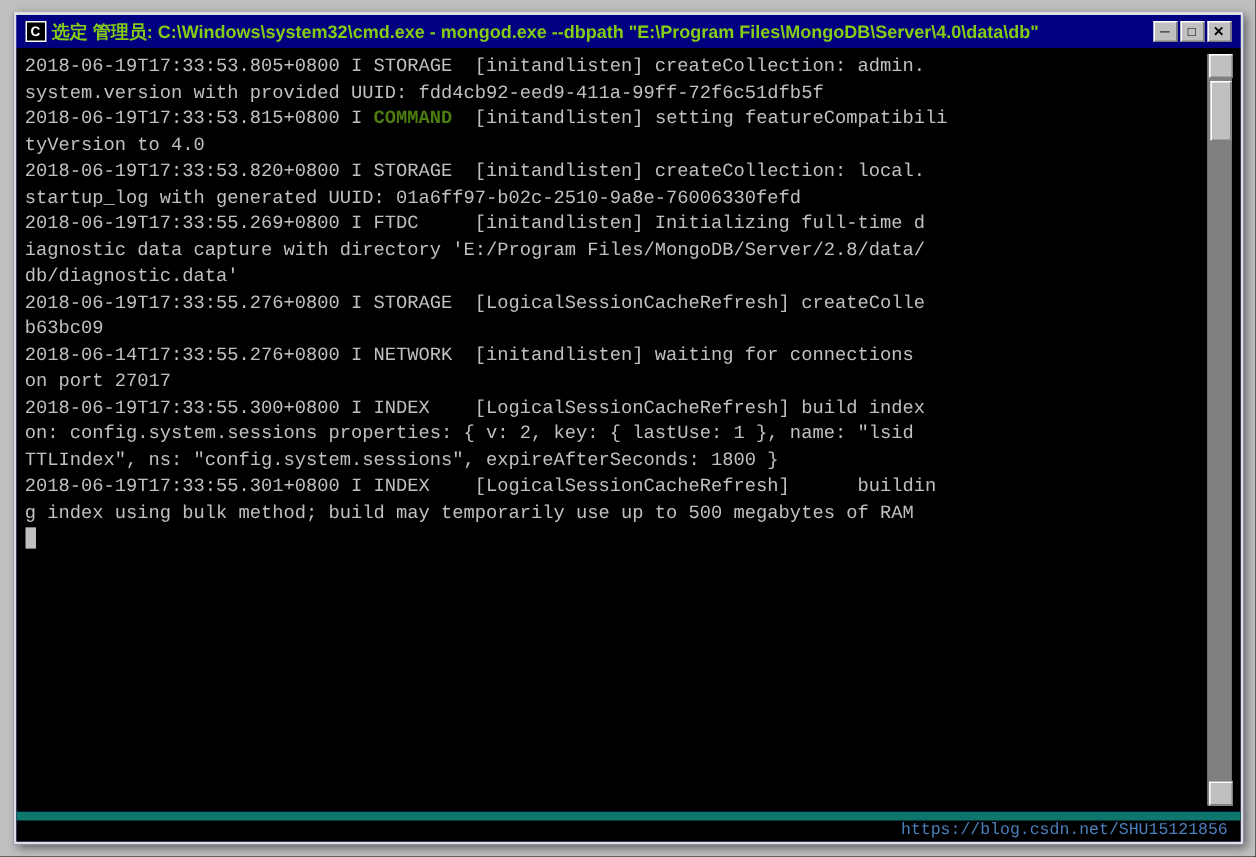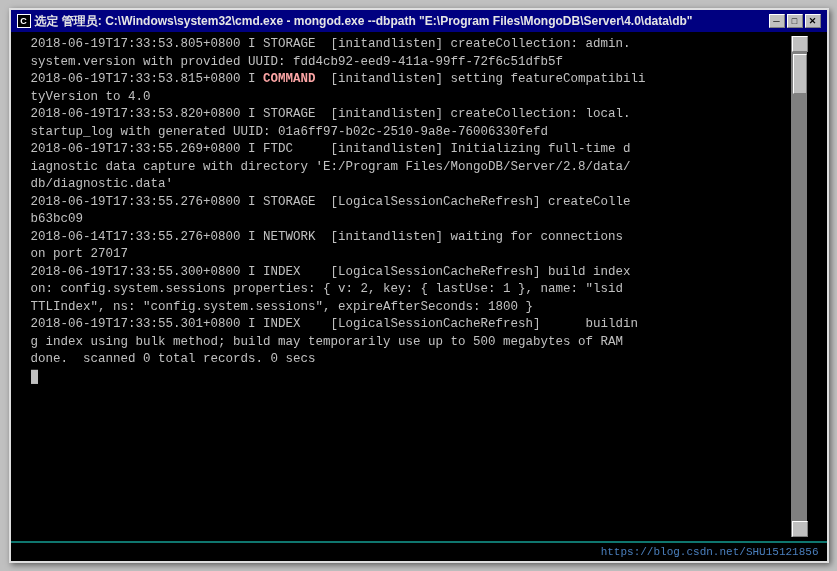--- a/index.html
+++ b/index.html
@@ -56,21 +56,21 @@
       background: #000;
       border: 1px solid #fff;
       display: flex;
       align-items: center;
       justify-content: center;
       font-size: 9px;
       color: #fff;
     }
 
     .title-text {
-      color: #e5e5e5;
+      color: #84cc16;
       font-size: 12px;
       text-align: right;
     }
 
     .title-bar-buttons {
       display: flex;
       gap: 2px;
     }
 
     .title-btn {
@@ -93,21 +93,21 @@
       background: #c0c0c0;
     }
 
     .console-area {
       flex: 1;
       background: #000000;
       color: #c0c0c0;
       font-family: 'Courier New', Courier, monospace;
       font-size: 12.5px;
       line-height: 1.4;
-      padding: 4px 20px;
+      padding: 4px 6px;
       overflow: hidden;
       position: relative;
       display: flex;
     }
 
     .console-content {
       flex: 1;
       overflow: hidden;
       white-space: pre-wrap;
       word-break: break-all;
@@ -148,41 +148,41 @@
       background: #c0c0c0;
       border: 1px solid;
       border-color: #ffffff #808080 #808080 #ffffff;
       position: absolute;
       top: 2px;
       left: 1px;
     }
 
     .status-bar {
       background: #000000;
-      border-top: 2px solid #0f766e;
+      border-top: 6px solid #0f766e;
       height: 20px;
       display: flex;
       align-items: center;
       justify-content: flex-end;
       padding: 0 8px;
       flex-shrink: 0;
     }
 
     .watermark {
       color: #4a7fbd;
       font-size: 11px;
       font-family: 'Courier New', Courier, monospace;
     }
 
     .log-line {
       display: block;
     }
 
     .highlight-command {
-      color: #fca5a5;
+      color: #4d7c0f;
       font-weight: bold;
     }
   </style>
 </head>
 <body>
 
 <div class="window">
   <div class="title-bar">
     <div class="title-bar-left">
       <div class="title-icon">C</div>
@@ -207,21 +207,20 @@
 </span><span class="log-line">db/diagnostic.data'
 </span><span class="log-line">2018-06-19T17:33:55.276+0800 I STORAGE  [LogicalSessionCacheRefresh] createColle
 </span><span class="log-line">b63bc09
 </span><span class="log-line">2018-06-14T17:33:55.276+0800 I NETWORK  [initandlisten] waiting for connections
 </span><span class="log-line">on port 27017
 </span><span class="log-line">2018-06-19T17:33:55.300+0800 I INDEX    [LogicalSessionCacheRefresh] build index
 </span><span class="log-line">on: config.system.sessions properties: { v: 2, key: { lastUse: 1 }, name: "lsid
 </span><span class="log-line">TTLIndex", ns: "config.system.sessions", expireAfterSeconds: 1800 }
 </span><span class="log-line">2018-06-19T17:33:55.301+0800 I INDEX    [LogicalSessionCacheRefresh]      buildin
 </span><span class="log-line">g index using bulk method; build may temporarily use up to 500 megabytes of RAM
-</span><span class="log-line">done.  scanned 0 total records. 0 secs
 </span><span class="log-line">█</span></div>
     <div class="scrollbar">
       <div class="scrollbar-btn">▲</div>
       <div class="scrollbar-track">
         <div class="scrollbar-thumb"></div>
       </div>
       <div class="scrollbar-btn">▼</div>
     </div>
   </div>
 

